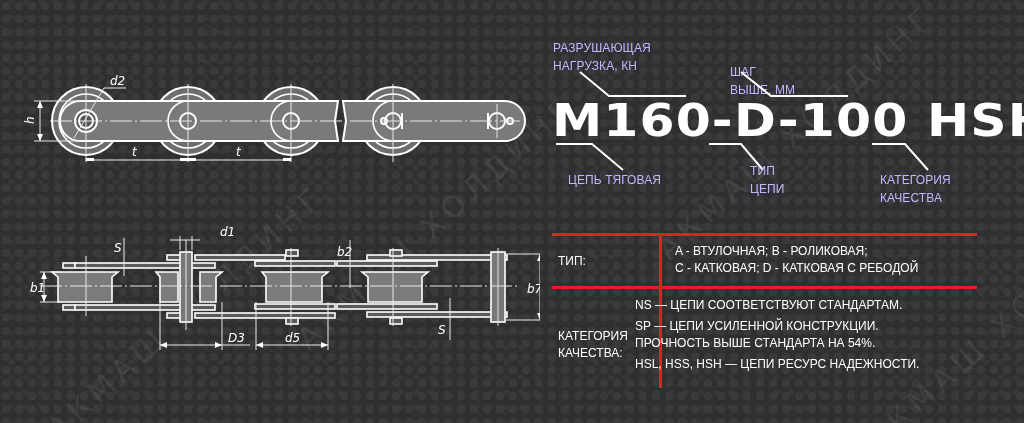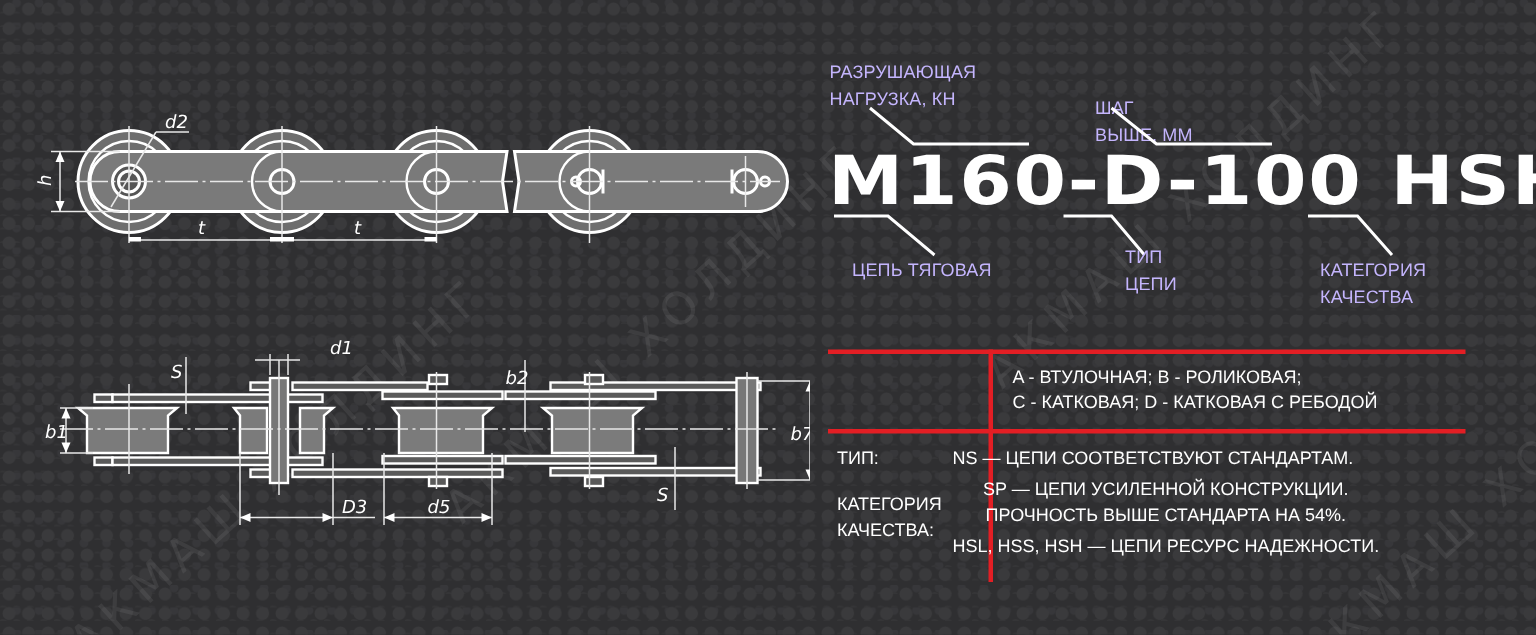--- a/index.html
+++ b/index.html
@@ -227,35 +227,35 @@
 <div class="abs lbl" style="left:880px; top:171px;">
   <div>КАТЕГОРИЯ</div>
   <div>КАЧЕСТВА</div>
 </div>
 
 <div>
   <div class="red-h" style="left:552px; top:233px; width:425px;"></div>
   <div class="red-h" style="left:552px; top:286px; width:425px;"></div>
   <div class="red-v" style="left:659px; top:233px; height:155px;"></div>
 
-  <div class="abs tlabel" style="left:558px; top:253px;margin-top:44px;">ТИП:</div>
+  <div class="abs tlabel" style="left:558px; top:253px;">ТИП:</div>
   <div class="abs tcell" style="left:675px; top:243px;">
     <div>A - ВТУЛОЧНАЯ; B - РОЛИКОВАЯ;</div>
     <div>C - КАТКОВАЯ; D - КАТКОВАЯ С РЕБОДОЙ</div>
   </div>
 
   <div class="abs tlabel" style="left:558px; top:328px; line-height:17px;">
     <div>КАТЕГОРИЯ</div>
     <div>КАЧЕСТВА:</div>
   </div>
   <div class="abs tcell" style="left:635px; top:297px;">
     <div style="margin-bottom:4px;">
       <div>NS — ЦЕПИ СООТВЕТСТВУЮТ СТАНДАРТАМ.</div>
     </div>
-    <div style="margin-bottom:4px;text-align:center;">
+    <div style="margin-bottom:4px;">
       <div>SP — ЦЕПИ УСИЛЕННОЙ КОНСТРУКЦИИ.</div>
       <div>ПРОЧНОСТЬ ВЫШЕ СТАНДАРТА НА 54%.</div>
     </div>
     <div>
       <div>HSL, HSS, HSH — ЦЕПИ РЕСУРС НАДЕЖНОСТИ.</div>
     </div>
   </div>
 </div>
 
 </body></html>

